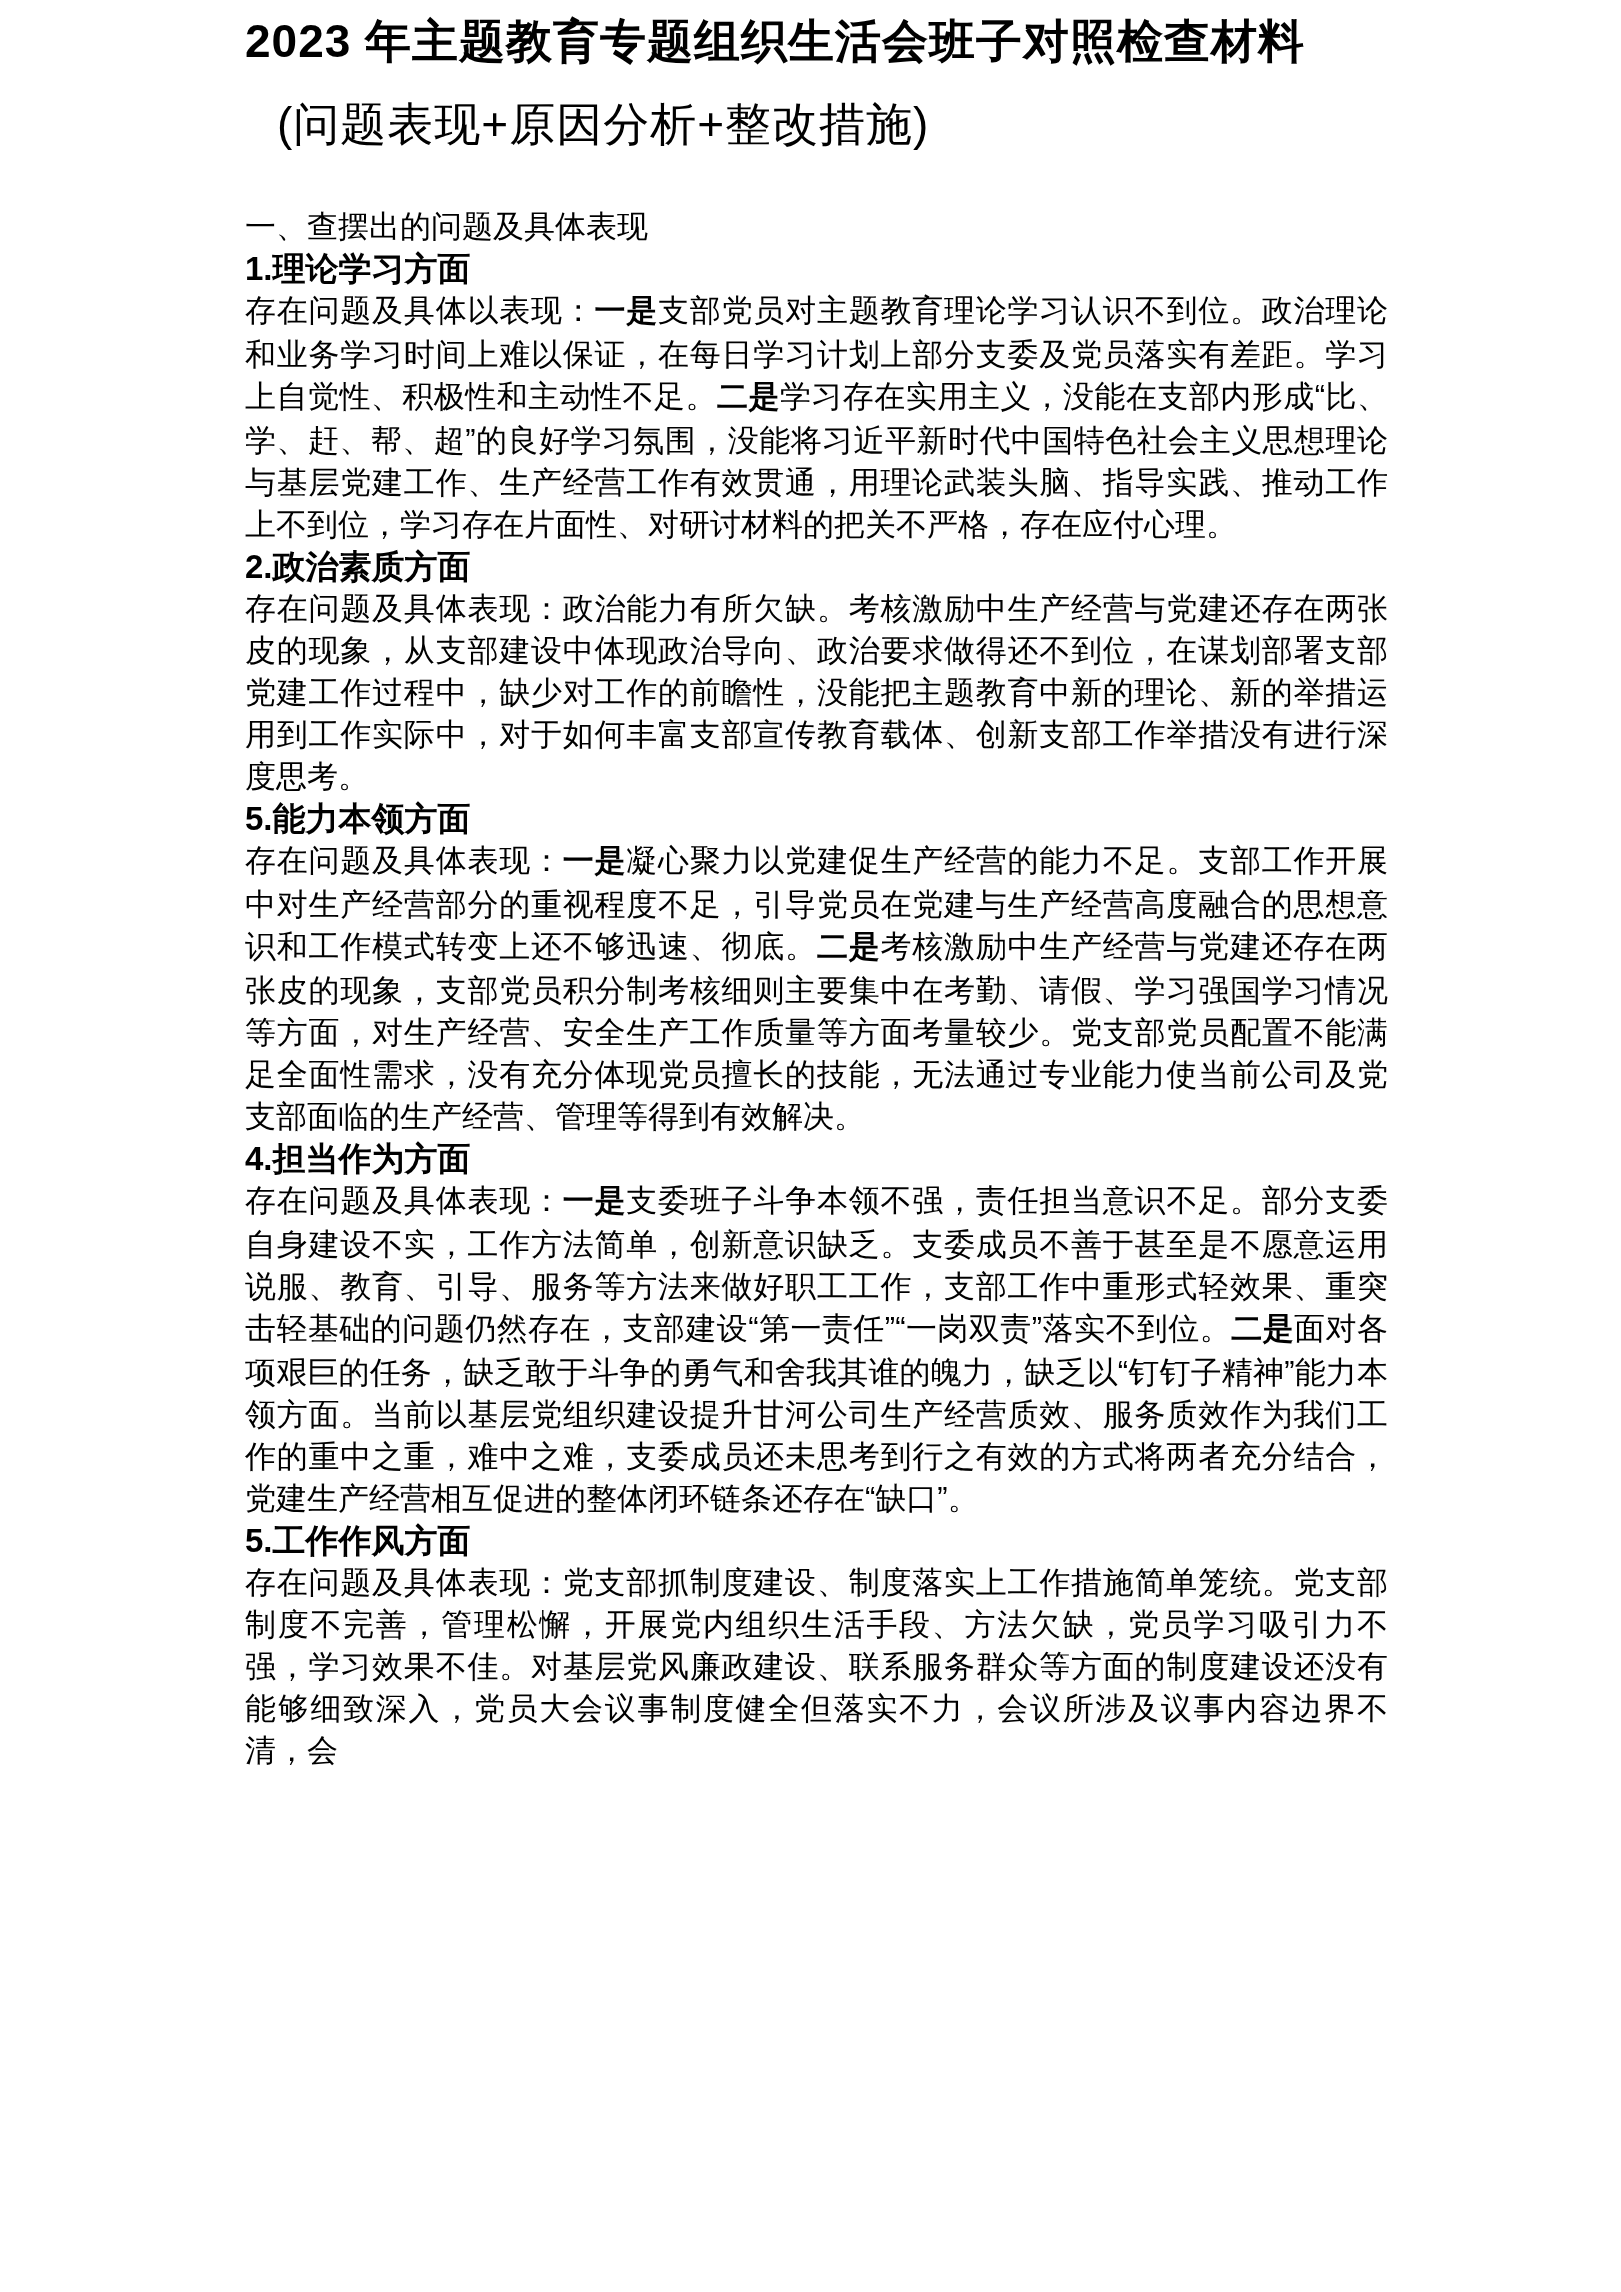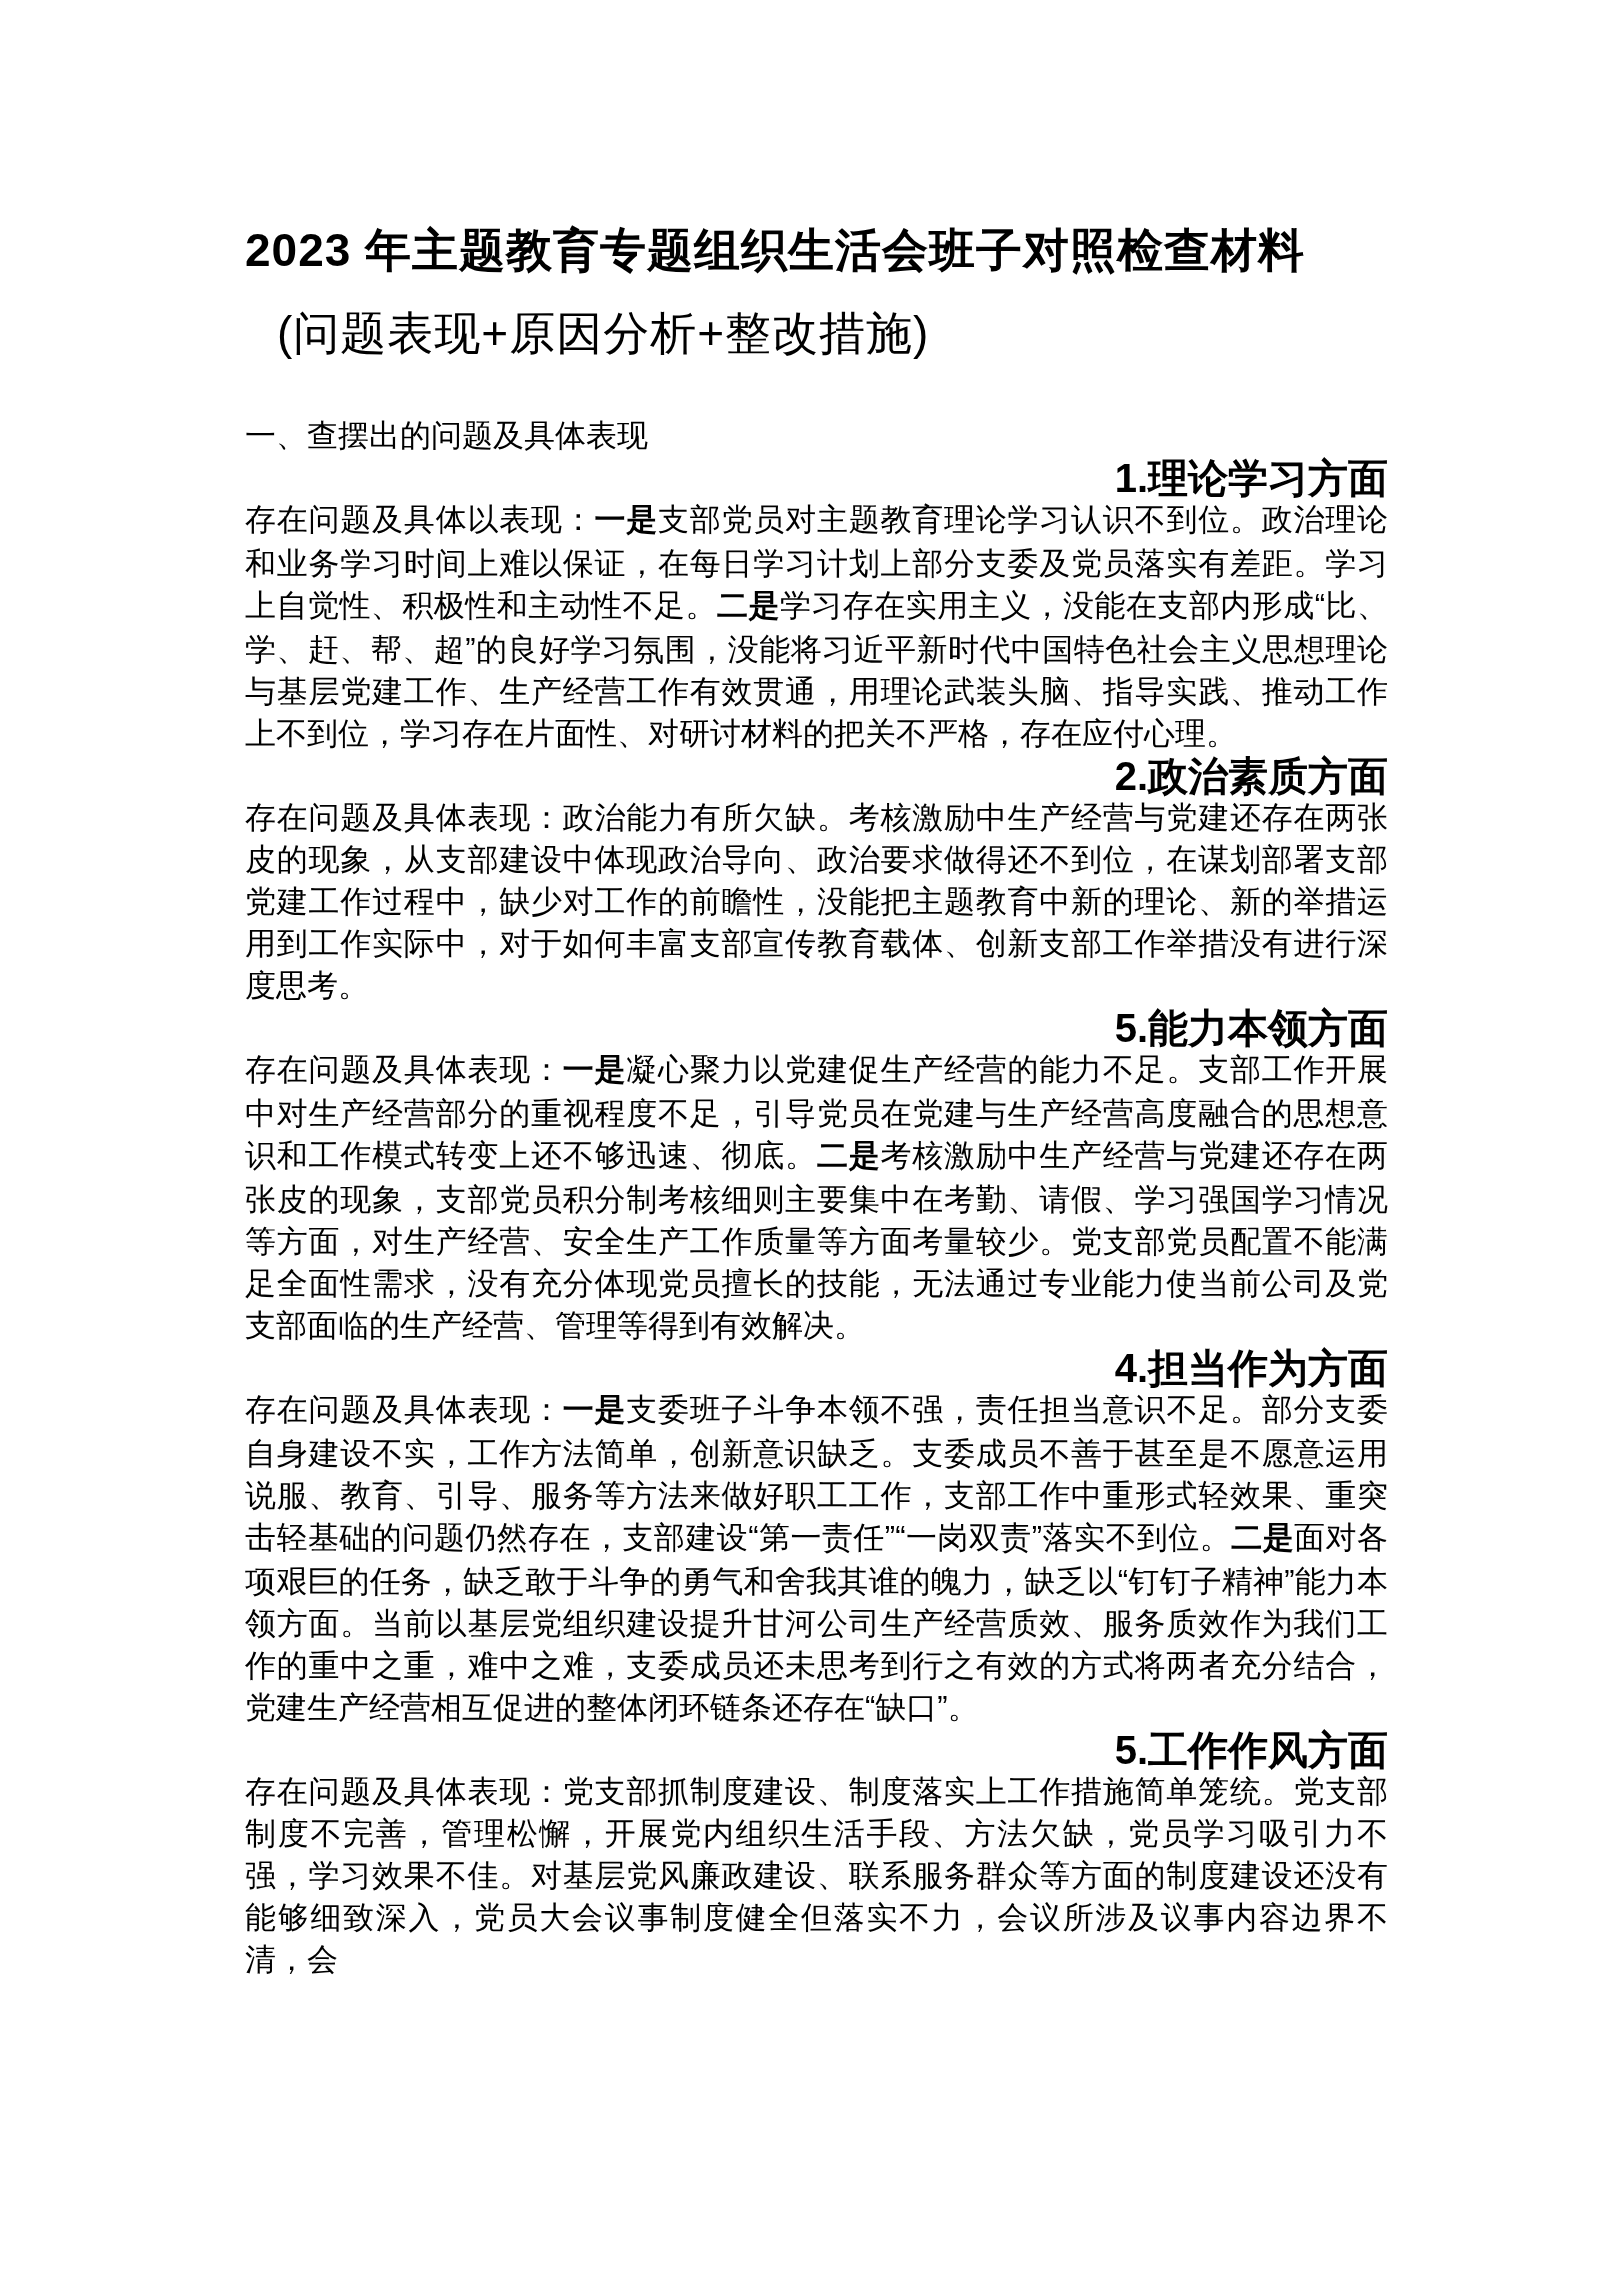--- a/index.html
+++ b/index.html
@@ -11,21 +11,21 @@
     font-family: "Liberation Sans", "DejaVu Sans", sans-serif;
     position: relative;
     overflow: hidden;
   }
   .content {
     position: absolute;
     left: 245px;
     top: 0;
     width: 1143px;
   }
-  .title-block { padding-top: 209px; }
+  .title-block { }
   .doc-title {
     font-size: 46px;
     font-weight: bold;
     line-height: 83px;
     letter-spacing: 1px;
     white-space: nowrap;
   }
   .doc-subtitle {
     font-size: 46px;
     font-weight: normal;
@@ -37,24 +37,24 @@
   .body-block {
     margin-top: 40px;
     font-size: 31px;
     line-height: 42px;
     text-align: justify;
     text-justify: inter-ideograph;
   }
   .par { margin: 0; }
   .hd {
     margin: 0;
-    font-size: 40px;
+    font-size: 33px;
     font-weight: bold;
     line-height: 42px;
-    text-align: right;
+    text-align: left;
   }
   .par b { font-weight: bold; font-family: Liberation Mono, monospace; }
 </style>
 </head>
 <body>
 
 <div class="page">
   <div class="content">
 
     <div class="title-block">

